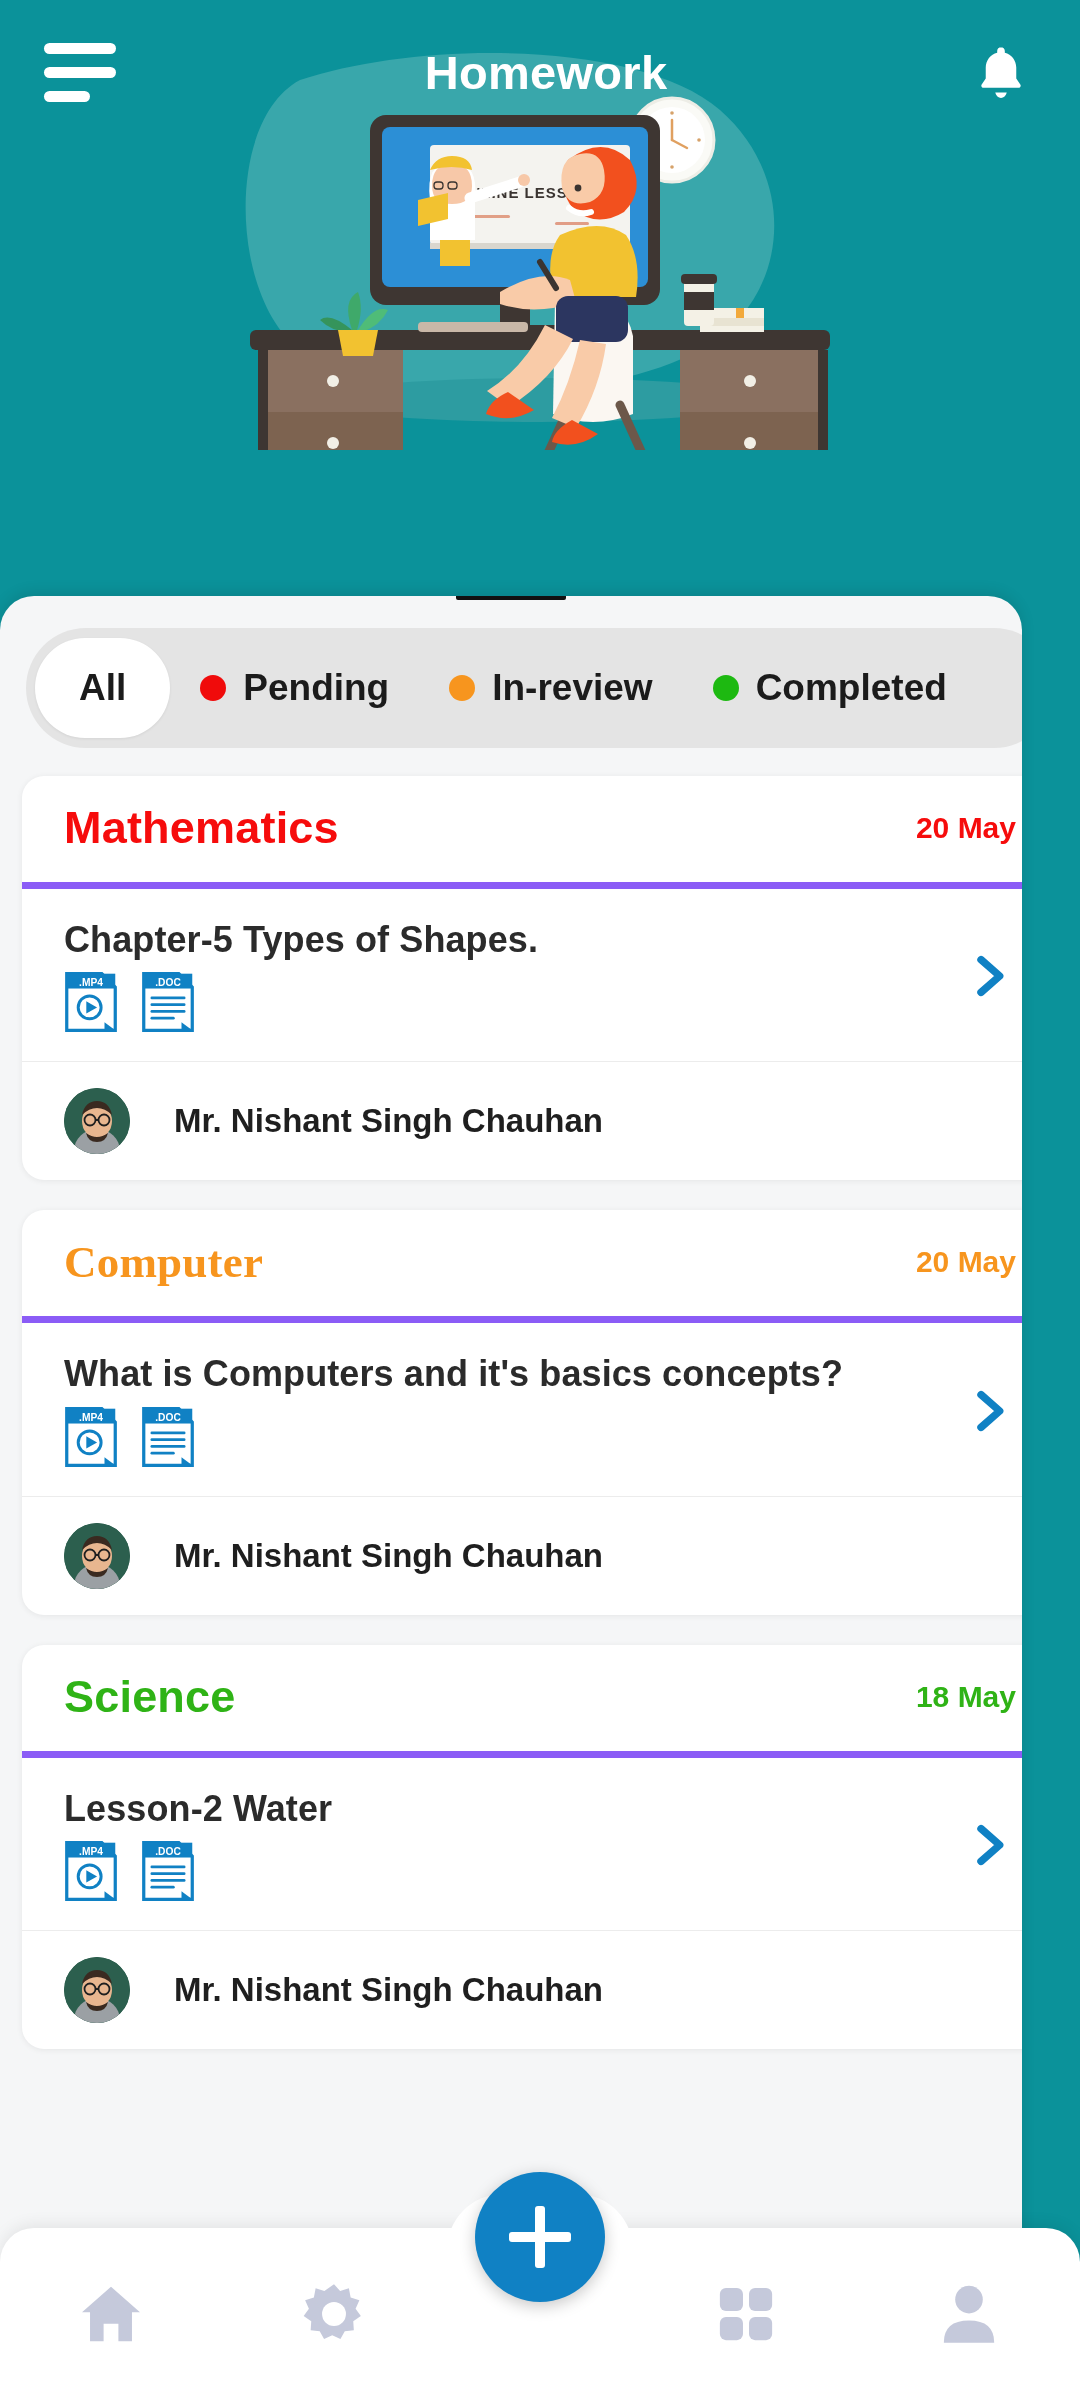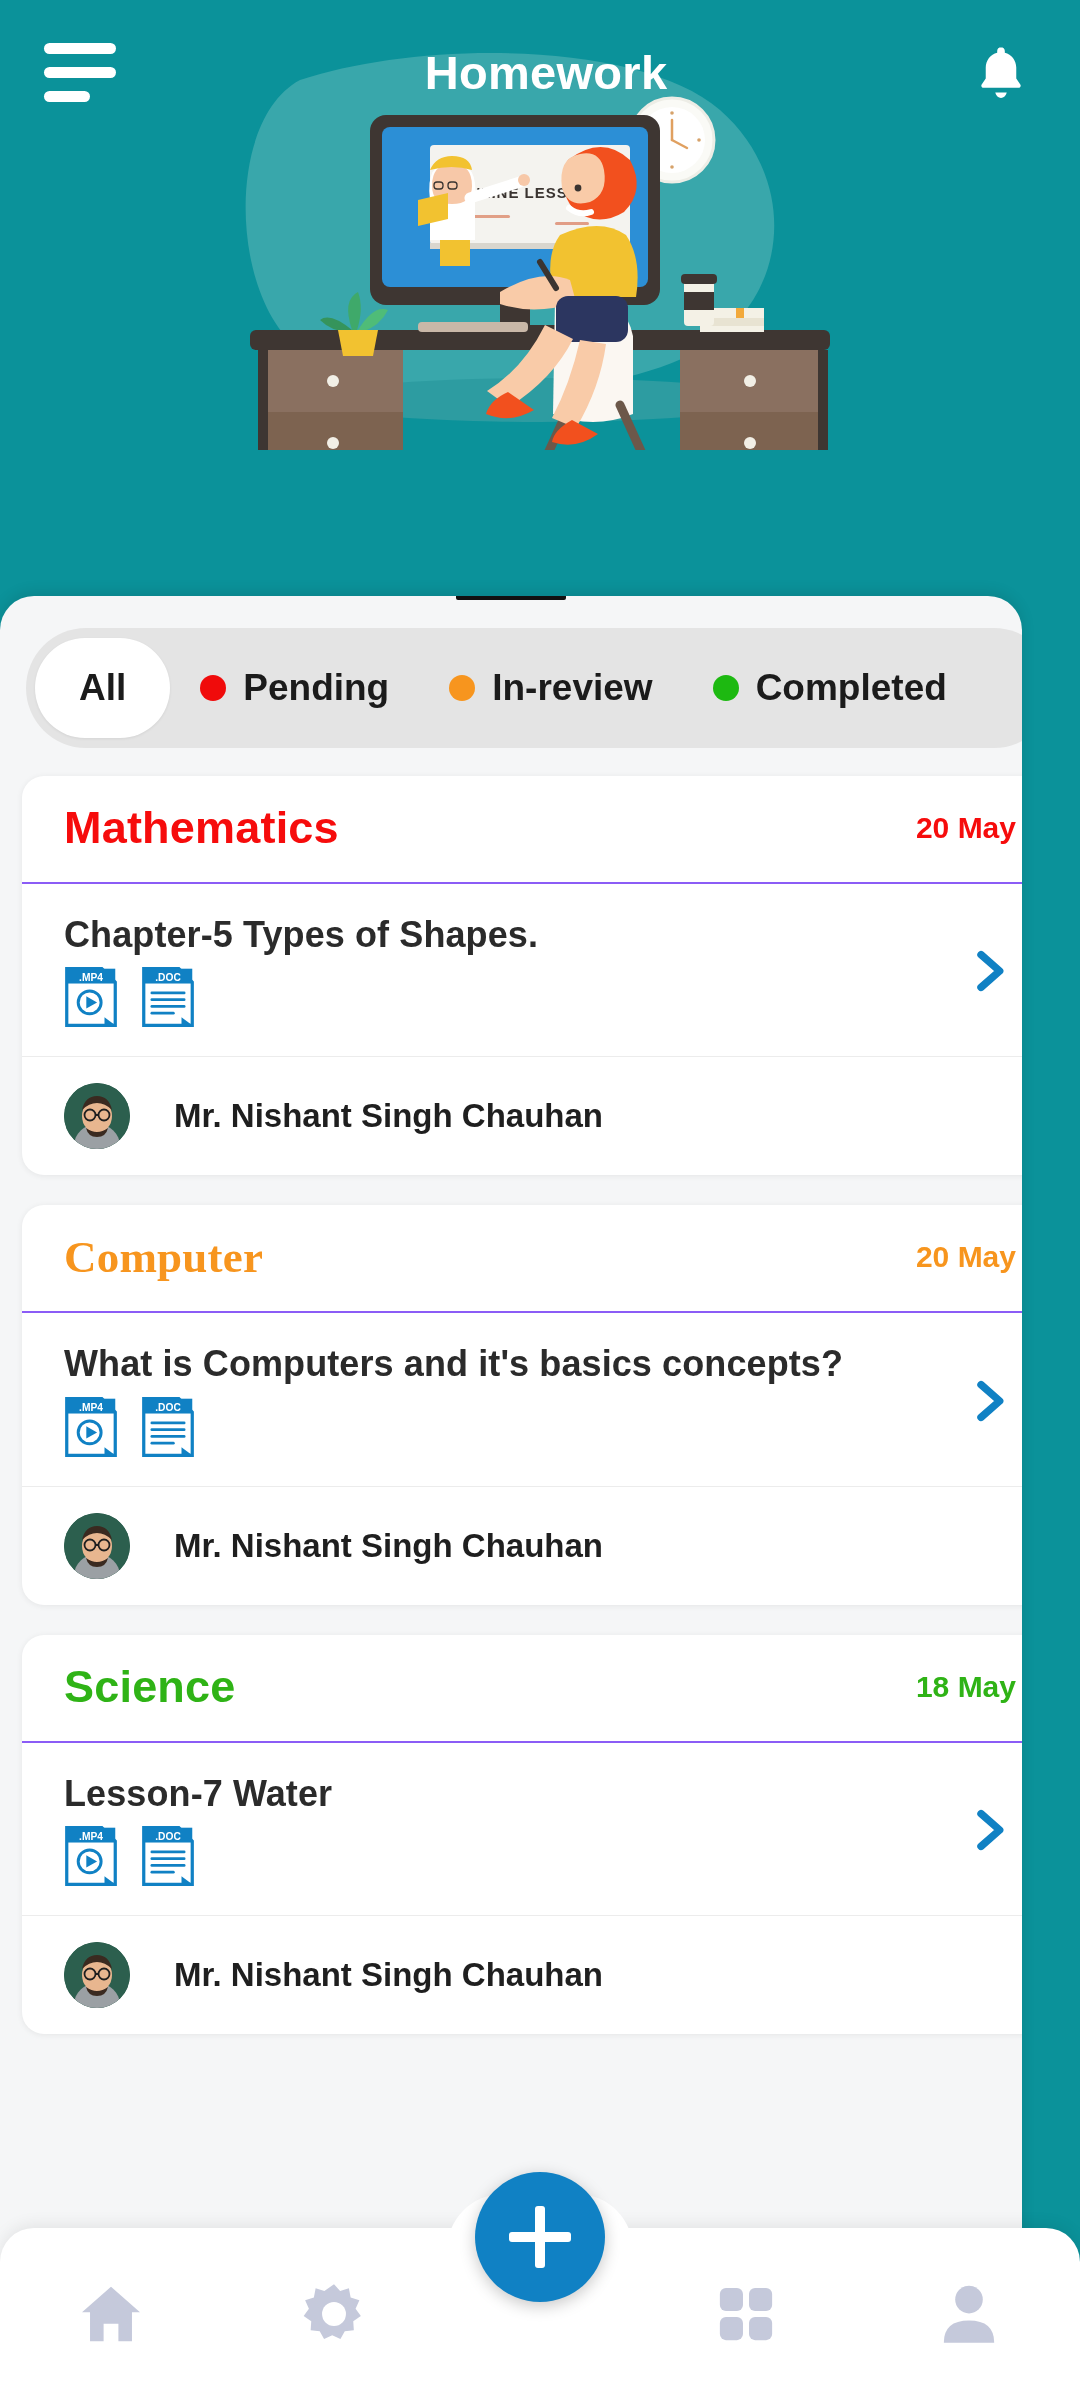--- a/index.html
+++ b/index.html
@@ -68,21 +68,21 @@
   
   #cards { position:absolute; top:180px; left:0; width:1080px; bottom:0; padding:0 22px; }
   .card {
     background:#ffffff; border-radius:22px; margin-bottom:30px;
     box-shadow:0 1px 6px rgba(0,0,0,.07);
     overflow:hidden;
   }
   .card-head {
     display:flex; align-items:center; justify-content:space-between;
     padding:26px 42px 28px 42px;
-    border-bottom:2px solid #8b5cf6;
+    border-bottom:7px solid #8b5cf6;
   }
   .subject { font-size:45px; font-weight:700; letter-spacing:.2px; }
   .due-date { font-size:30px; font-weight:700; }
 
   .card-body {
     display:flex; align-items:center; justify-content:space-between;
     padding:30px 42px 28px 42px; border-bottom:1px solid #ECECEC;
   }
   .body-left { flex:1; }
   .hw-title { font-size:36px; font-weight:700; color:#2B2B2B; letter-spacing:.1px; line-height:1.15; }
@@ -388,21 +388,21 @@
         </div>
       </div>
 
       <div class="card">
         <div class="card-head">
           <div class="subject" id="subj2" style="color: rgb(47, 179, 22);">Science</div>
           <div class="due-date" id="date2" style="color: rgb(47, 179, 22);">18 May</div>
         </div>
         <div class="card-body">
           <div class="body-left">
-            <div class="hw-title">Lesson-7 Water</div>
+            <div class="hw-title">Lesson-2 Water</div>
             <div class="attachments">
               <div class="attach">
                 <svg viewBox="0 0 40 46" width="54" height="62">
                   <path d="M2 2 h26 l10 10 v32 h-36 z" fill="#FFFFFF" stroke="#1081C4" stroke-width="2.4"></path>
                   <rect x="2" y="2" width="36" height="11" fill="#1081C4"></rect>
                   <text x="20" y="11" font-family="'Liberation Sans',sans-serif" font-size="7.6" font-weight="700" fill="#FFFFFF" text-anchor="middle">.MP4</text>
                   <circle cx="19" cy="27" r="8.5" fill="none" stroke="#1081C4" stroke-width="2.2"></circle>
                   <path d="M16.5 22.5 l8 4.5 l-8 4.5 z" fill="#1081C4"></path>
                   <path d="M30 38 l8 6 h-8 z" fill="#1081C4"></path>
                 </svg>

